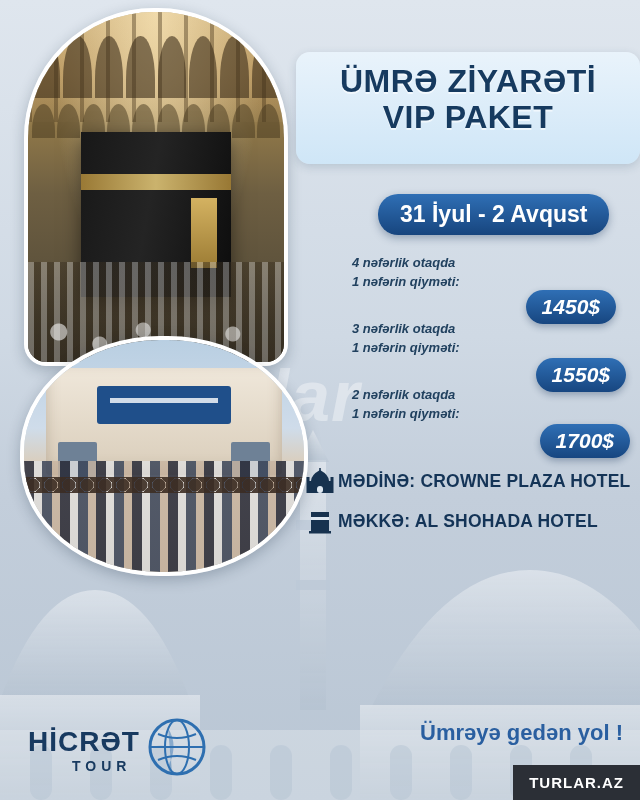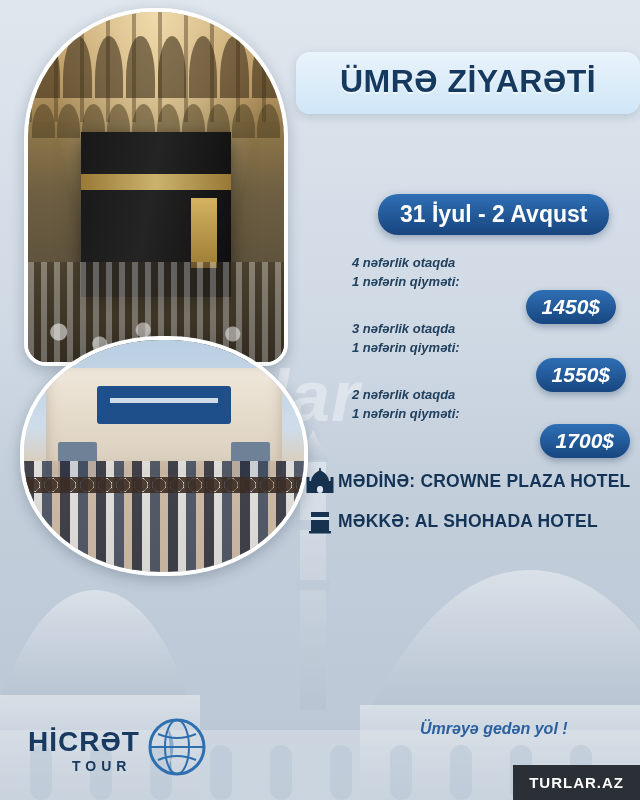--- a/index.html
+++ b/index.html
@@ -103,21 +103,21 @@
     border-radius:0 0 140px 140px/0 0 60px 60px;}
   .gp-heads{position:absolute;left:0;right:0;bottom:34%;height:16px;
     background:repeating-radial-gradient(circle at 9px 8px,rgba(60,45,35,.9) 0 6px,rgba(0,0,0,0) 7px);
     background-size:18px 16px;}
 
   
   .title-box{
     position:absolute;left:296px;top:52px;width:324px;
     background:linear-gradient(180deg,#e9f3fb 0%,#cfe6f7 100%);
     border-radius:14px;
-    padding:12px 10px 14px;
+    padding:12px 10px 28px;
     box-shadow:0 3px 10px rgba(40,70,100,.18);
     text-align:center;
   }
   .title-line{
     font-size:32px;line-height:1.12;font-weight:800;letter-spacing:.5px;
     color:#163a5f;
     text-shadow:0 2px 0 rgba(255,255,255,.6);
   }
 
   
@@ -153,21 +153,21 @@
 
   
   .hotels{position:absolute;left:306px;top:468px;width:330px;}
   .hotel-row{display:flex;align-items:center;gap:4px;margin-bottom:14px;}
   .hotel-ico{width:28px;height:26px;flex:none;position:relative;}
   .hotel-label{font-size:17.5px;font-weight:800;color:#143457;letter-spacing:.2px;white-space:nowrap;}
 
   
   .slogan{
     position:absolute;left:420px;top:720px;
-    font-size:16px;font-style:italic;font-weight:700;
+    font-size:22px;font-weight:700;
     color:#2a5fa0;
   }
 
   
   .logo{position:absolute;left:24px;bottom:18px;width:190px;height:72px;}
   .logo-text{position:absolute;left:4px;top:16px;font-size:28px;font-weight:800;color:#183a60;letter-spacing:1px;}
   .logo-sub{position:absolute;left:48px;top:48px;font-size:14px;font-weight:700;color:#183a60;letter-spacing:5px;}
   .logo-globe{position:absolute;right:6px;top:6px;width:62px;height:62px;}
 
   
@@ -263,20 +263,21 @@
       <div class="gp-sign"></div>
       <div class="gp-win" style="left:12%"></div>
       <div class="gp-win" style="left:74%"></div>
       <div class="gp-crowd"></div>
       <div class="gp-heads"></div>
     </div>
   </div>
 
   <div class="title-box">
     <div class="title-line">ÜMRƏ ZİYARƏTİ</div>
+    <div class="title-line">VIP PAKET</div>
   </div>
 
   <div class="date-pill">31 İyul - 2 Avqust</div>
 
   <div class="prices">
 
     <div class="price-row">
       <div class="price-text">
         <span>4 nəfərlik otaqda</span><br>
         <span>1 nəfərin qiyməti:</span>

